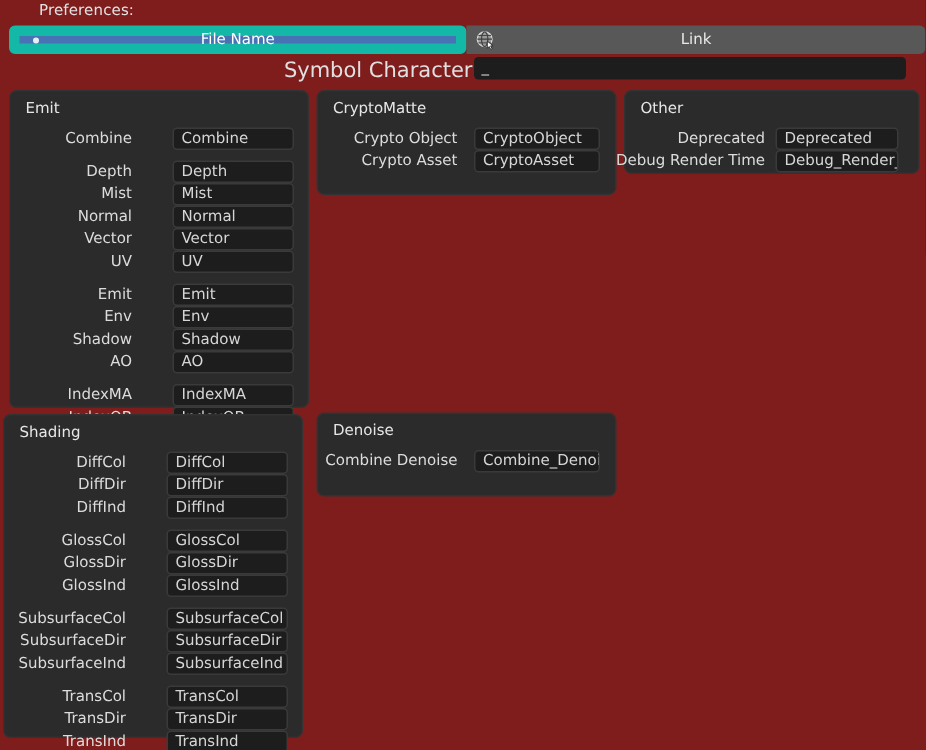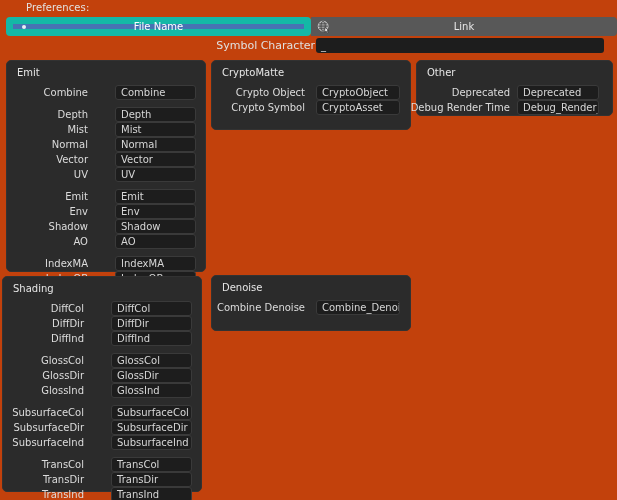--- a/index.html
+++ b/index.html
@@ -5,21 +5,21 @@
   html, body {
     margin: 0; padding: 0;
     width: 617px; height: 500px;
     background: #303030;
     font-family: "DejaVu Sans", "Liberation Sans", sans-serif;
     overflow: hidden;
   }
   #root {
     position: relative;
     width: 617px; height: 500px;
-    background: #c2410c;
+    background: #7f1d1d;
   }
 
   
   .prefs-label {
     position: absolute;
     left: 26px; top: 1px;
     font-size: 10px;
     color: #e3e3e3;
     letter-spacing: 0.1px;
     line-height: 14px;
@@ -74,21 +74,21 @@
 
   
   .symbol-row {
     position: absolute;
     left: 0; top: 38px;
     width: 617px; height: 16px;
   }
   .symbol-label {
     position: absolute;
     right: 302px; top: 1px;
-    font-size: 11px;
+    font-size: 14px;
     color: #e0e0e0;
     white-space: nowrap;
   }
   .symbol-field {
     position: absolute;
     left: 316px; top: 0px;
     width: 288px; height: 15px;
     background: #1d1d1d;
     border-radius: 3px;
     box-sizing: border-box;
@@ -303,21 +303,21 @@
   </div>
 
   <div class="panel col-mid" style="left:211px; top:60px; width:200px; height:70px;">
     <div class="panel-title">CryptoMatte</div>
     <div class="rows">
         <div class="row">
           <div class="row-label">Crypto Object</div>
           <div class="row-field">CryptoObject</div>
         </div>
         <div class="row">
-          <div class="row-label">Crypto Symbol</div>
+          <div class="row-label">Crypto Asset</div>
           <div class="row-field">CryptoAsset</div>
         </div>
       </div>
   </div>
 
   <div class="panel col-mid" style="left:211px; top:275px; width:200px; height:56px;">
     <div class="panel-title">Denoise</div>
     <div class="rows">
         <div class="row">
           <div class="row-label">Combine Denoise</div>

